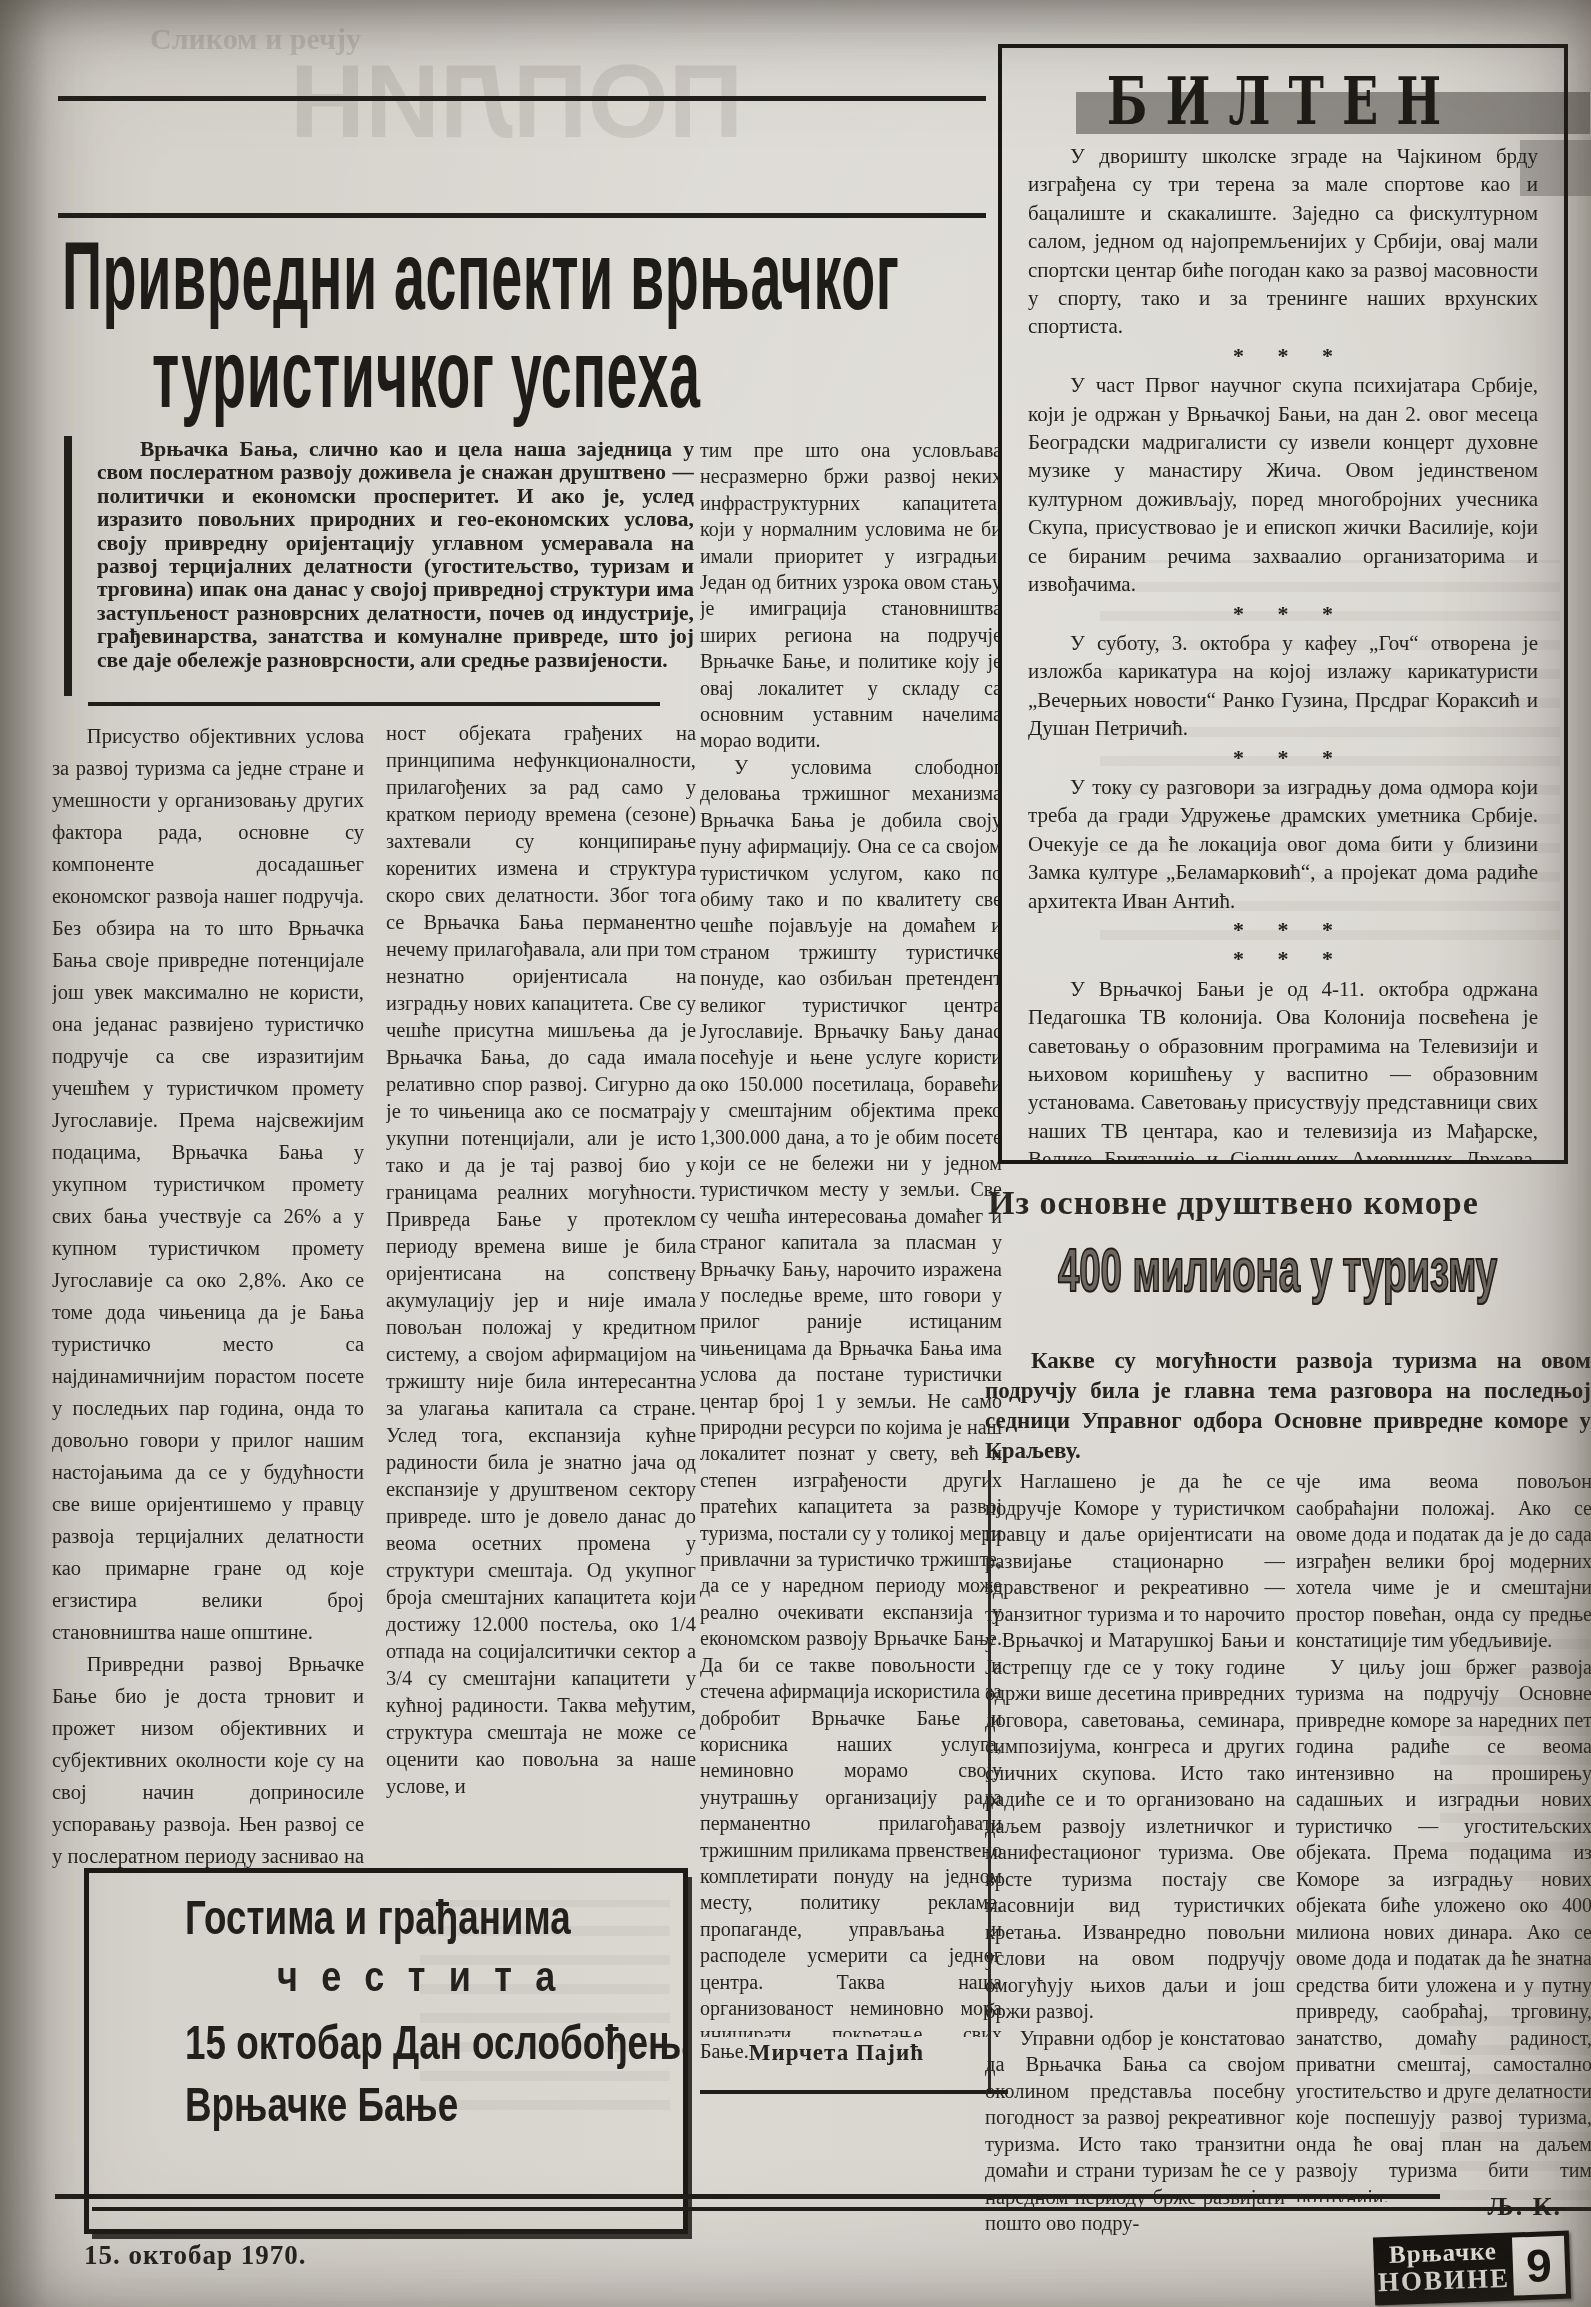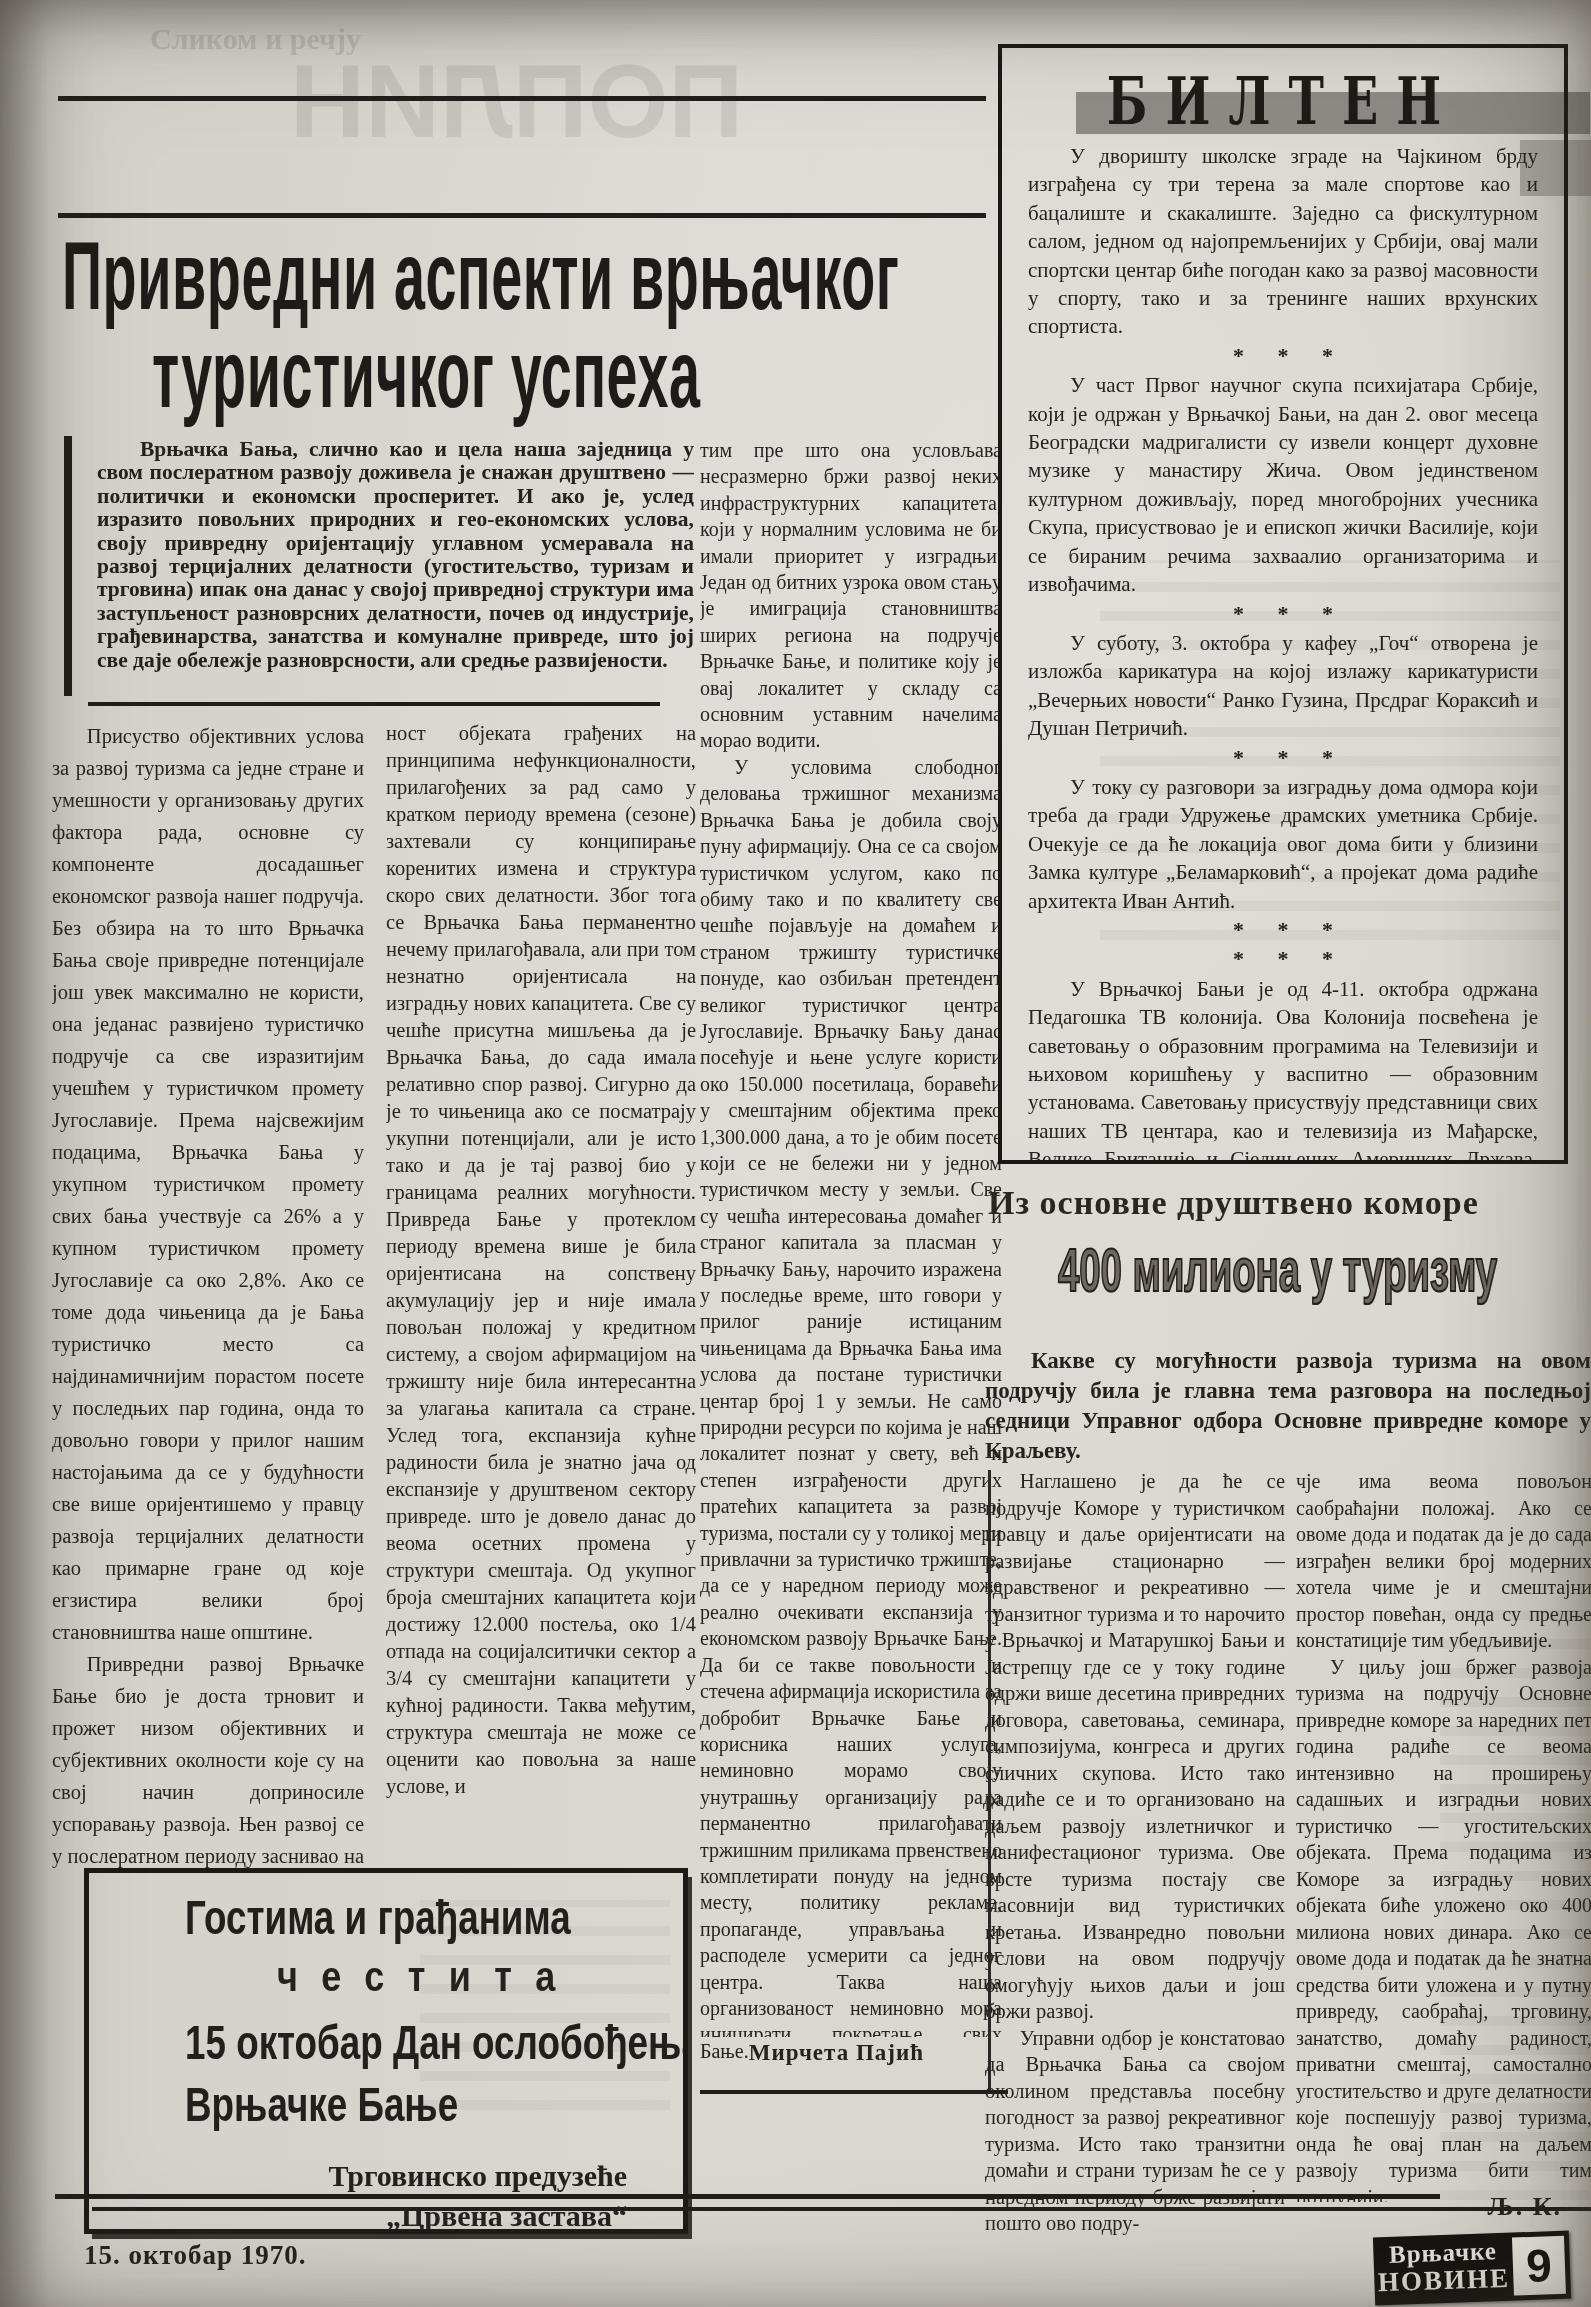--- a/index.html
+++ b/index.html
@@ -170,24 +170,20 @@
     <p>чје има веома повољон саобраћајни положај. Ако се овоме дода и податак да је до сада изграђен велики број модерних хотела чиме је и смештајни простор повећан, онда су предње констатиције тим убедљивије.</p>
     <p class="ind">У циљу још бржег развоја туризма на подручју Основне привредне коморе за наредних пет година радиће се веома интензивно на проширењу садашњих и изградњи нових туристичко — угоститељских објеката. Према подацима из Коморе за изградњу нових објеката биће уложено око 400 милиона нових динара. Ако се овоме дода и податак да ће знатна средства бити уложена и у путну привреду, саобраћај, трговину, занатство, домаћу радиност, приватни смештај, самостално угоститељство и друге делатности које поспешују развој туризма, онда ће овај план на даљем развоју туризма бити тим потпунији.</p>
   </div>
   <div class="chamber-byline">Љ. К.</div>
 
   <div class="adbox">
     <div class="ad-display" id="ad1">Гостима и грађанима</div>
     <div id="ad2" class="">честита</div>
     <div class="ad-display" id="ad3">15 октобар Дан ослобођења</div>
     <div class="ad-display" id="ad4">Врњачке Бање</div>
-    <div class="ad-sig">
-      <div>Трговинско предузеће</div>
-      <div>„Црвена застава“</div>
-    </div>
   </div>
 
   <div class="rule" style="left:55px;top:2194px;width:1385px;height:5px;"></div>
   <div class="rule" style="left:92px;top:2207px;width:1499px;height:4px;"></div>
   <div class="fdate">15. октобар 1970.</div>
   <div class="masthead">
     <div class="mtxt">
       <div class="l1">Врњачке</div>
       <div class="l2">НОВИНЕ</div>
     </div>

